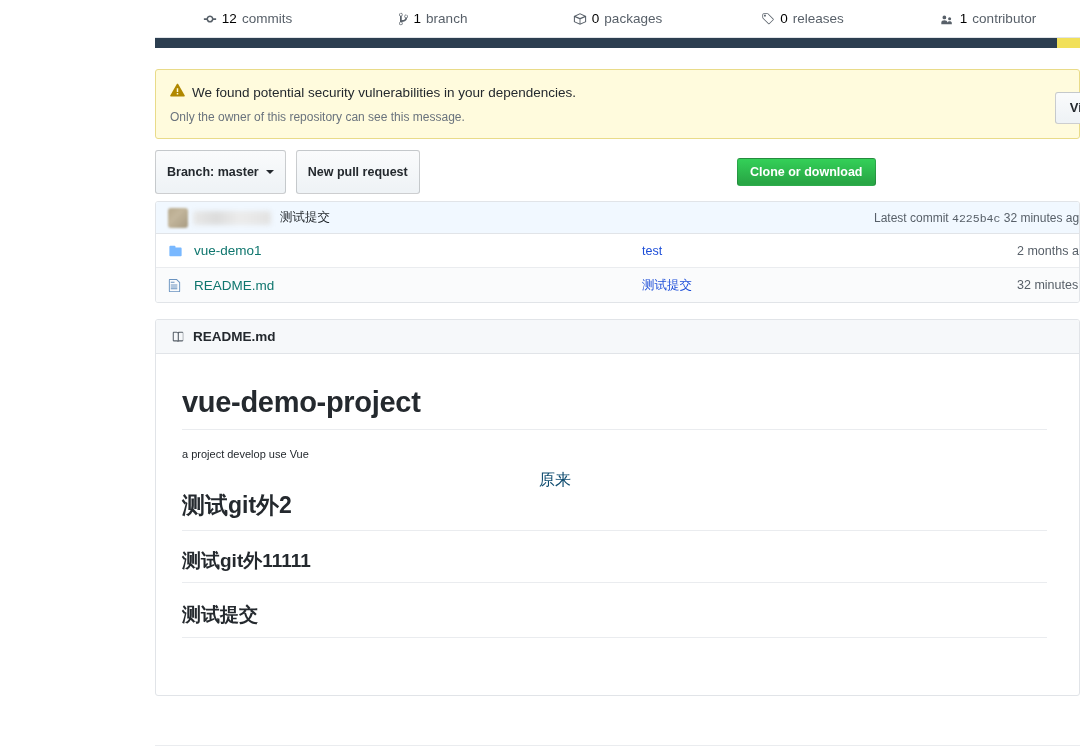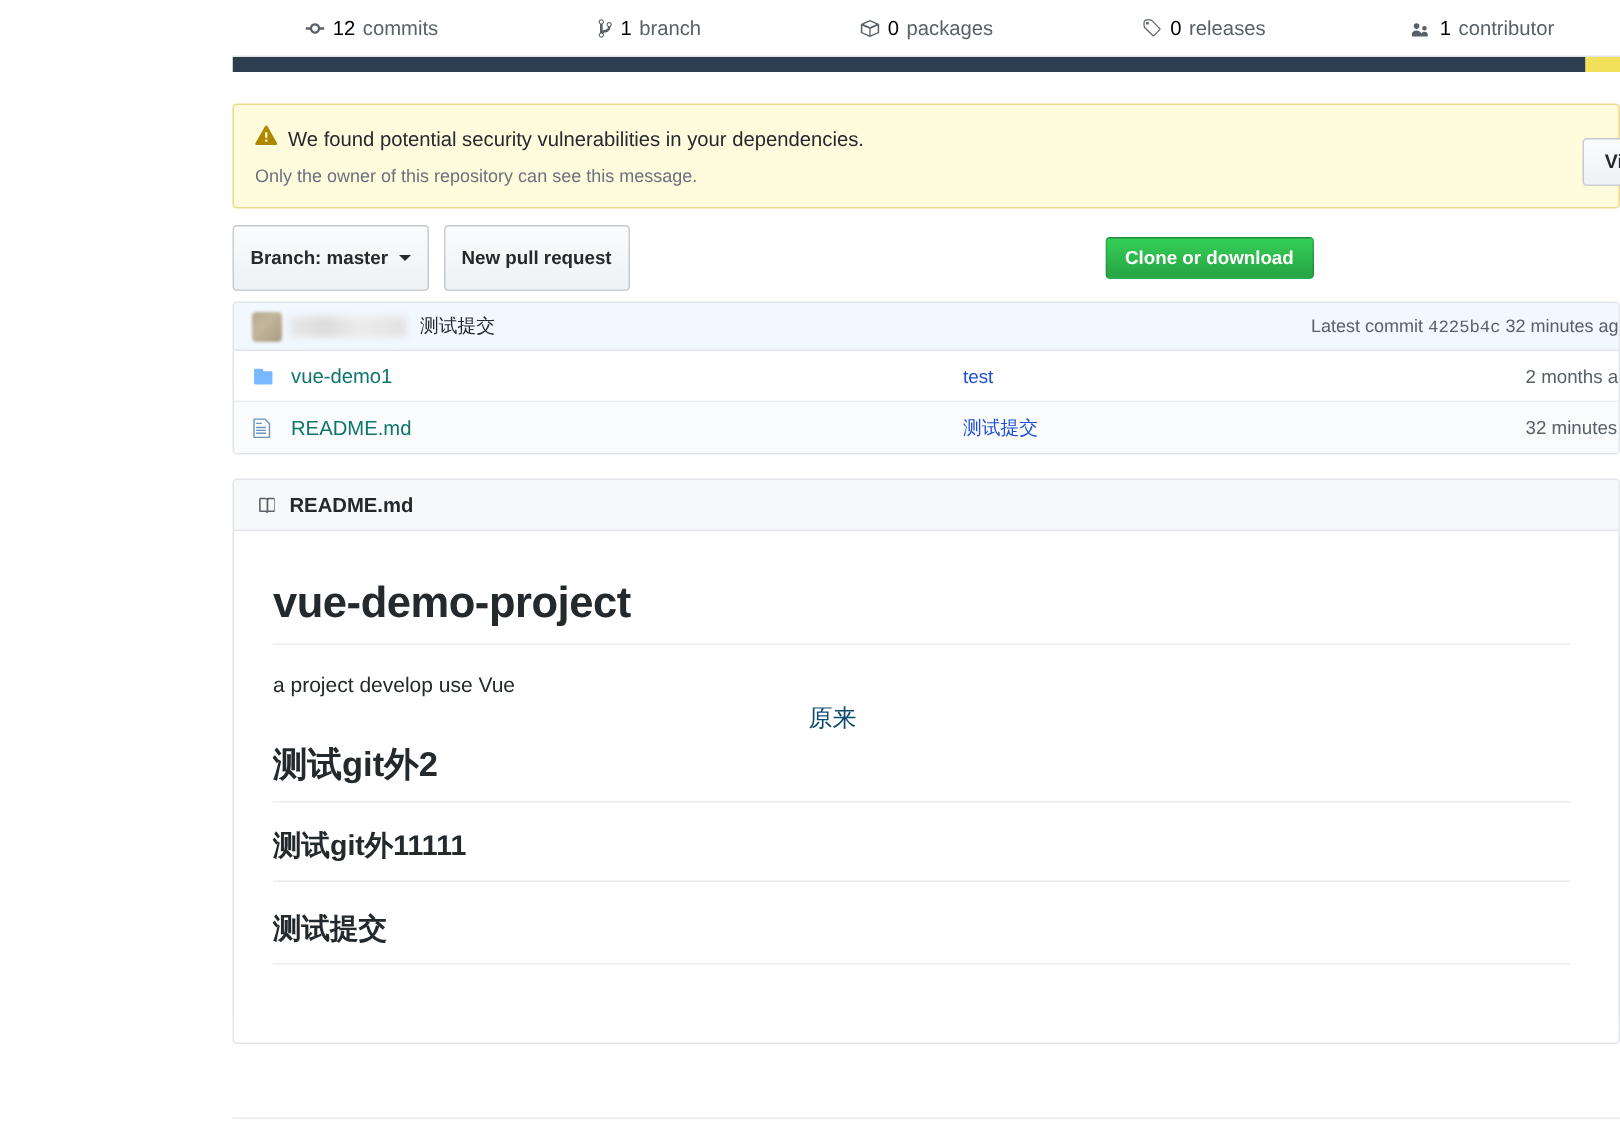--- a/index.html
+++ b/index.html
@@ -273,21 +273,21 @@
     font-size: 29px;
     font-weight: bold;
     letter-spacing: -0.3px;
     padding-bottom: 9px;
     border-bottom: 1px solid #eaecef;
     margin: 0 0 16px 0;
     color: #24292e;
     line-height: 1.25;
   }
   .md-p {
-    font-size: 14px;
+    font-size: 11px;
     color: #24292e;
     margin: 0 0 28px 0;
     line-height: 1.5;
   }
   .md-h2 {
     font-size: 23px;
     font-weight: bold;
     padding-bottom: 9px;
     border-bottom: 1px solid #eaecef;
     margin: 0 0 18px 0;

